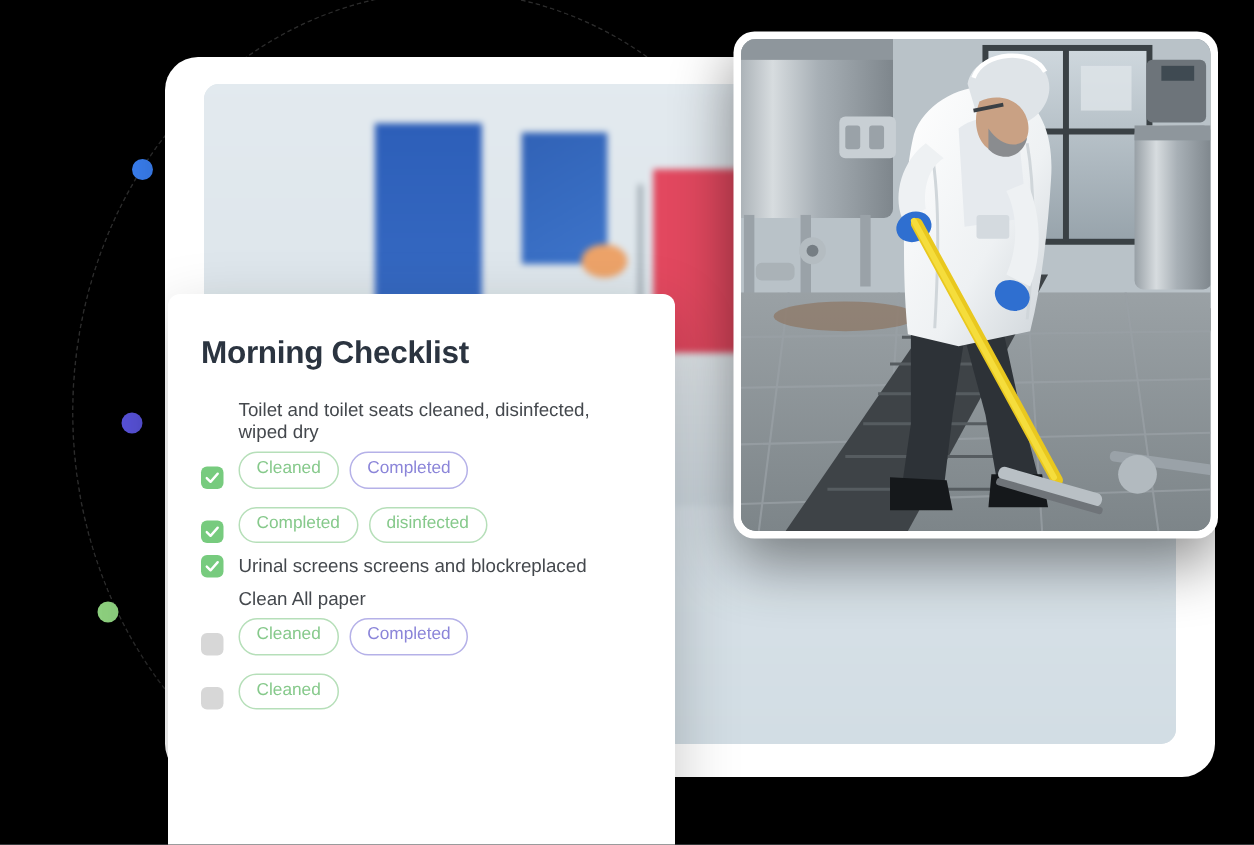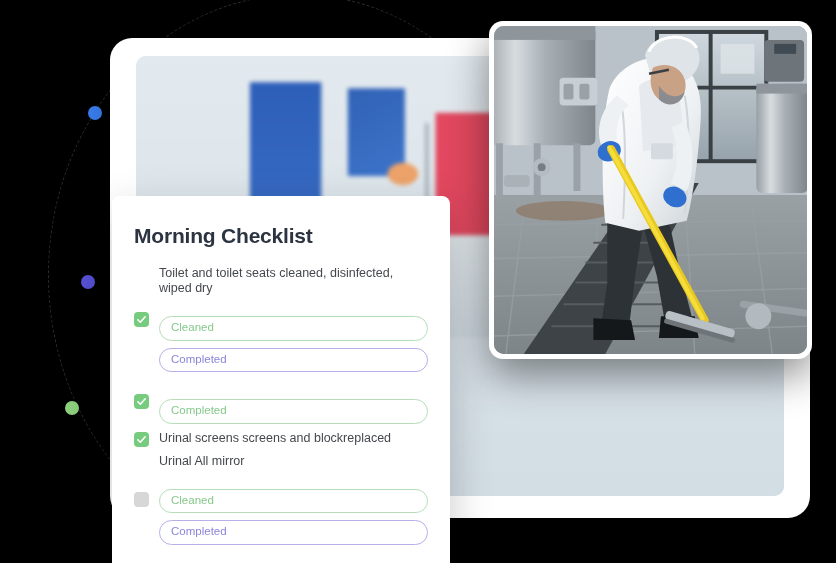--- a/index.html
+++ b/index.html
@@ -125,21 +125,21 @@
   }
   .checklist-title {
     font-size: 21px;
     font-weight: bold;
     color: #2b3440;
     letter-spacing: -0.2px;
     margin: 0 0 18px 0;
   }
   .check-item {
     display: flex;
-    align-items: center;
+    align-items: flex-end;
     margin-bottom: 7px;
   }
   .check-box {
     flex: 0 0 auto;
     width: 15px;
     height: 15px;
     border-radius: 4px;
     margin-top: 1px;
     margin-right: 10px;
     position: relative;
@@ -153,25 +153,24 @@
     width: 11px;
     height: 11px;
   }
   .check-body { flex: 1 1 auto; min-width: 0; }
   .check-label {
     font-size: 12.5px;
     color: #44484d;
     line-height: 15px;
   }
   .badge-row {
-    margin-top: 20px;
+    margin-top: 5px;
     display: flex;
     flex-wrap: wrap;
     gap: 7px;
-    flex-direction: column;
   }
   .badge {
     display: inline-block;
     font-size: 11.5px;
     line-height: 1;
     padding: 5px 11px 6px 11px;
     border-radius: 999px;
     border: 1px solid;
     background: #ffffff;
   }
@@ -334,37 +333,38 @@
       </div>
       <div class="check-item">
         <div class="check-box checked">
           <svg viewBox="0 0 24 24">
             <path d="M4 12.5 L9.5 18 L20 6" fill="none" stroke="#ffffff" stroke-width="3.4" stroke-linecap="round" stroke-linejoin="round"></path>
           </svg>
         </div>
         <div class="check-body">
           <div class="badge-row">
             <span class="badge green">Completed</span>
+            <span class="badge green">disinfected</span>
           </div>
         </div>
       </div>
       <div class="check-item">
         <div class="check-box checked">
           <svg viewBox="0 0 24 24">
             <path d="M4 12.5 L9.5 18 L20 6" fill="none" stroke="#ffffff" stroke-width="3.4" stroke-linecap="round" stroke-linejoin="round"></path>
           </svg>
         </div>
         <div class="check-body">
           <div class="check-label">Urinal screens screens and blockreplaced</div>
         </div>
       </div>
       <div class="check-item">
         <div class="check-box unchecked"></div>
         <div class="check-body">
-          <div class="check-label">Urinal All mirror</div>
+          <div class="check-label">Clean All paper</div>
           <div class="badge-row">
             <span class="badge green">Cleaned</span>
             <span class="badge purple">Completed</span>
           </div>
         </div>
       </div>
       <div class="check-item">
         <div class="check-box unchecked"></div>
         <div class="check-body">
           <div class="badge-row">

